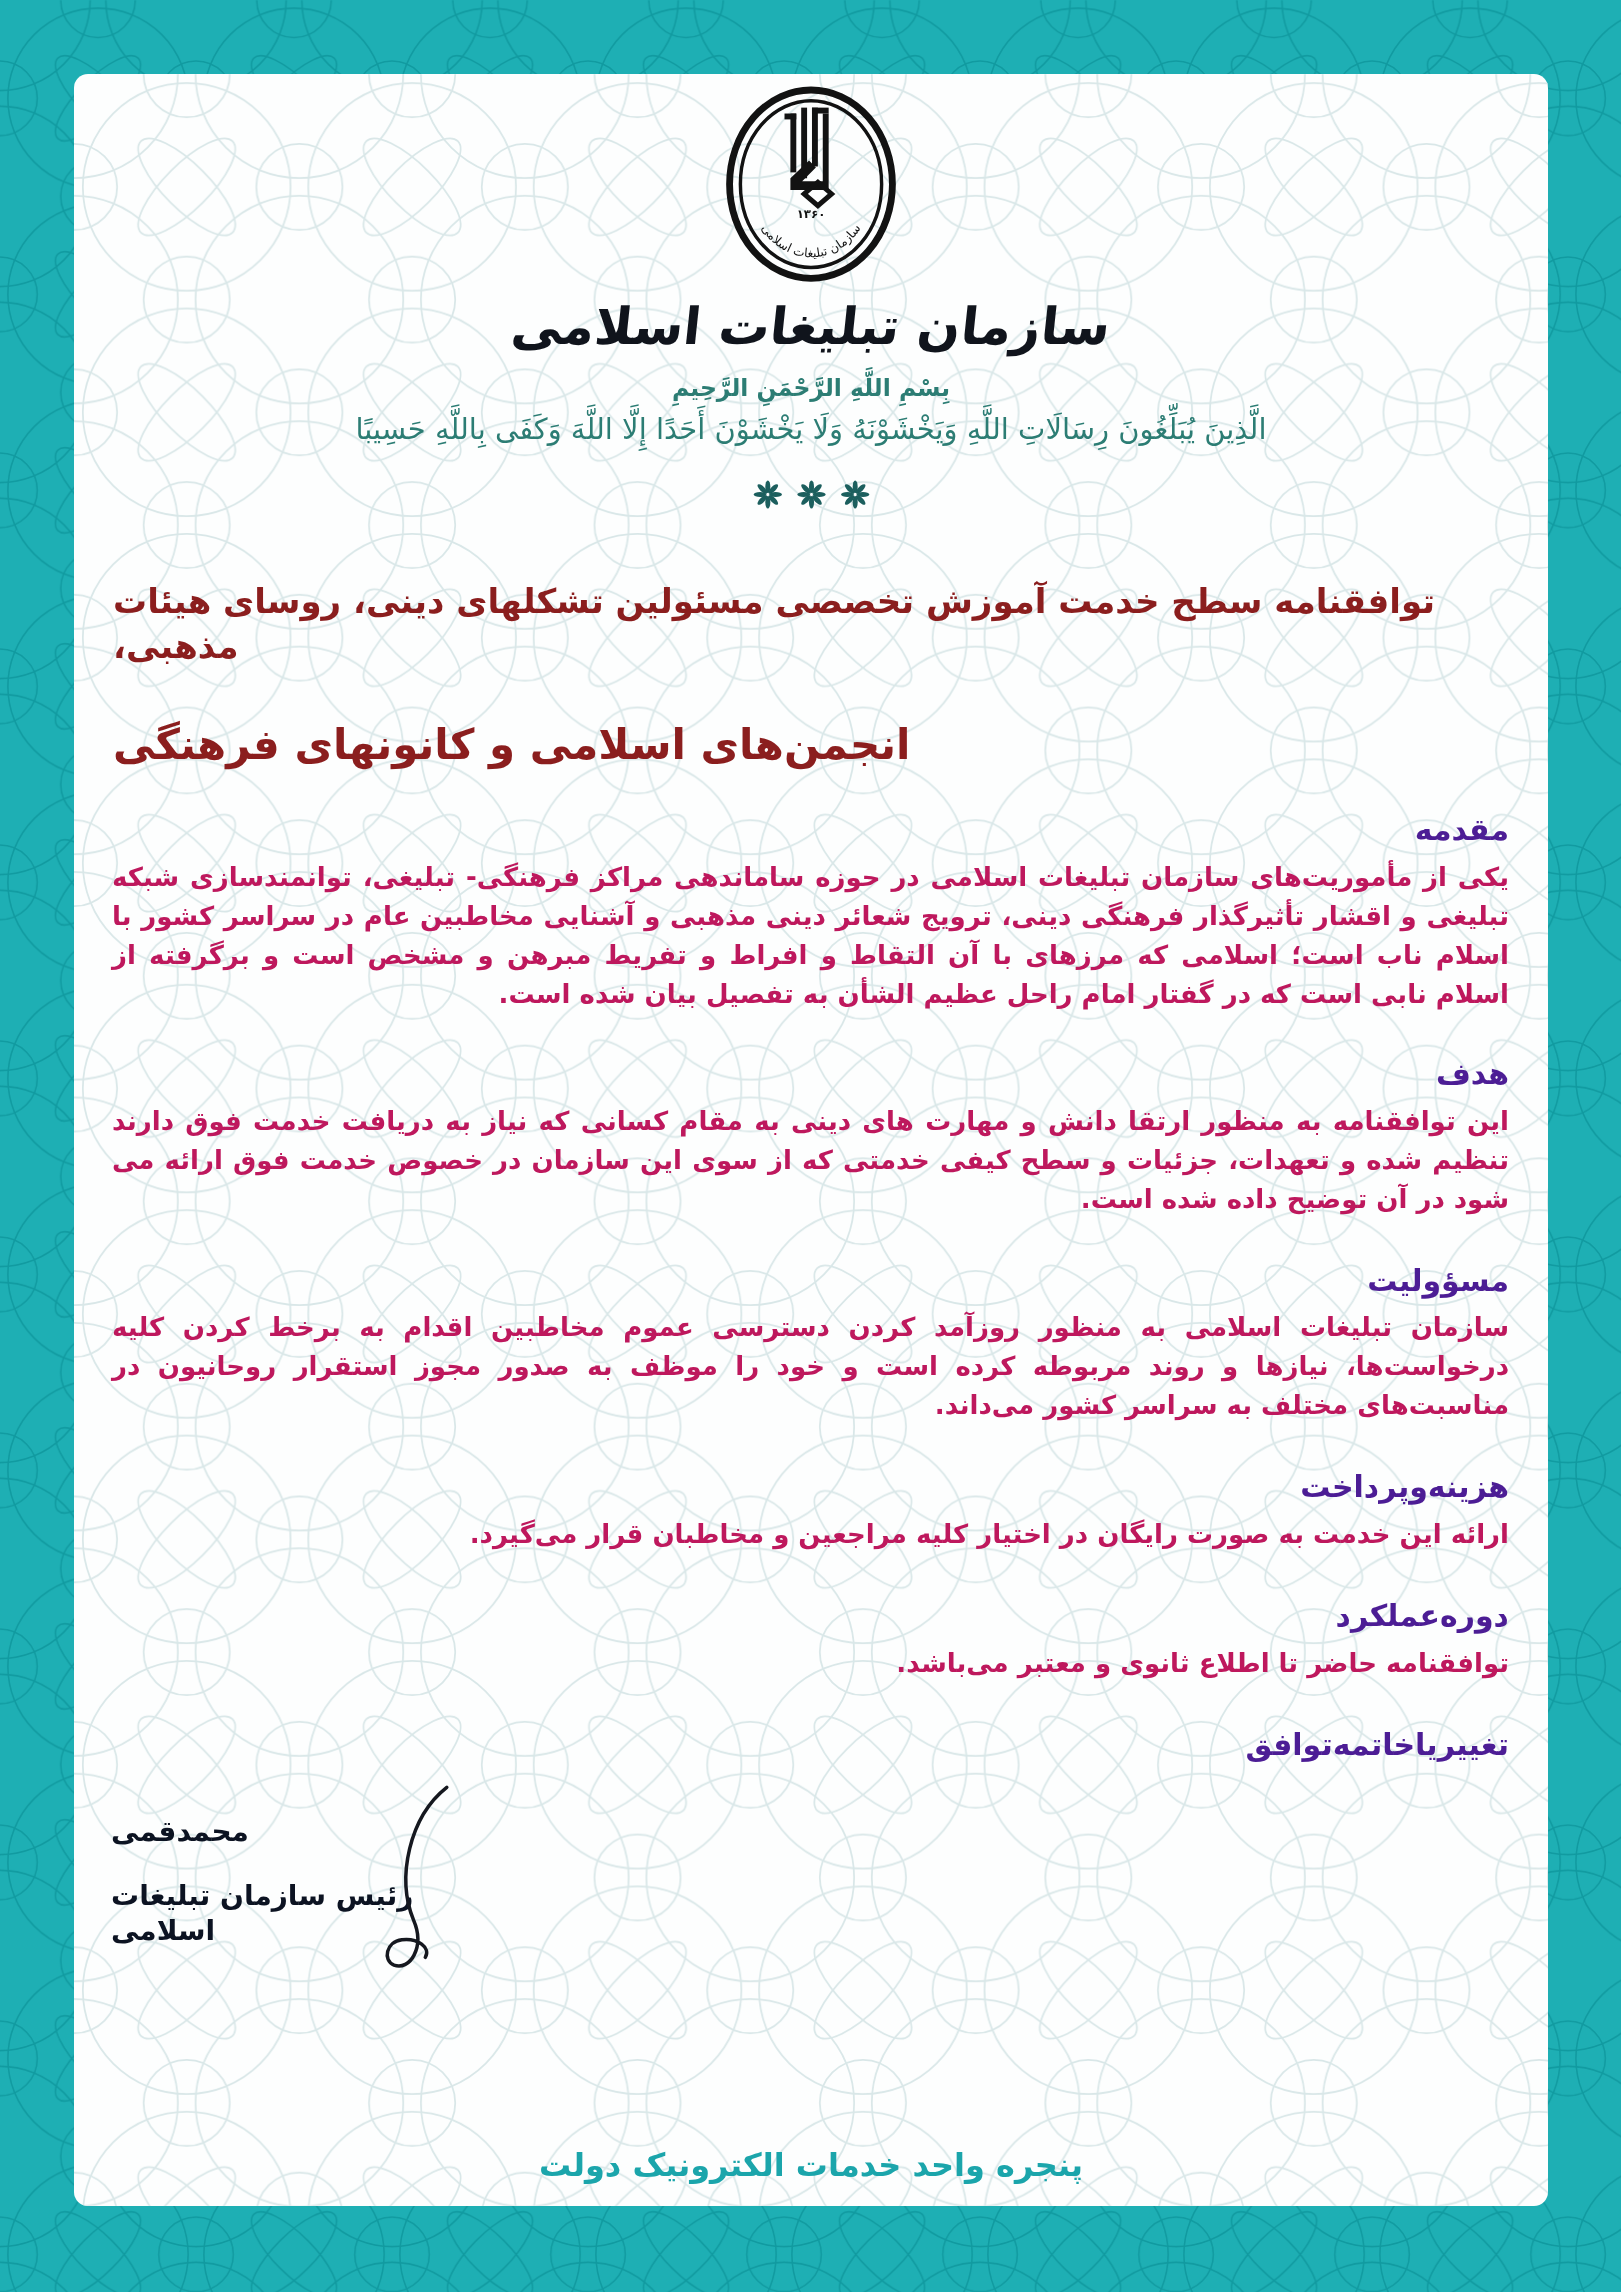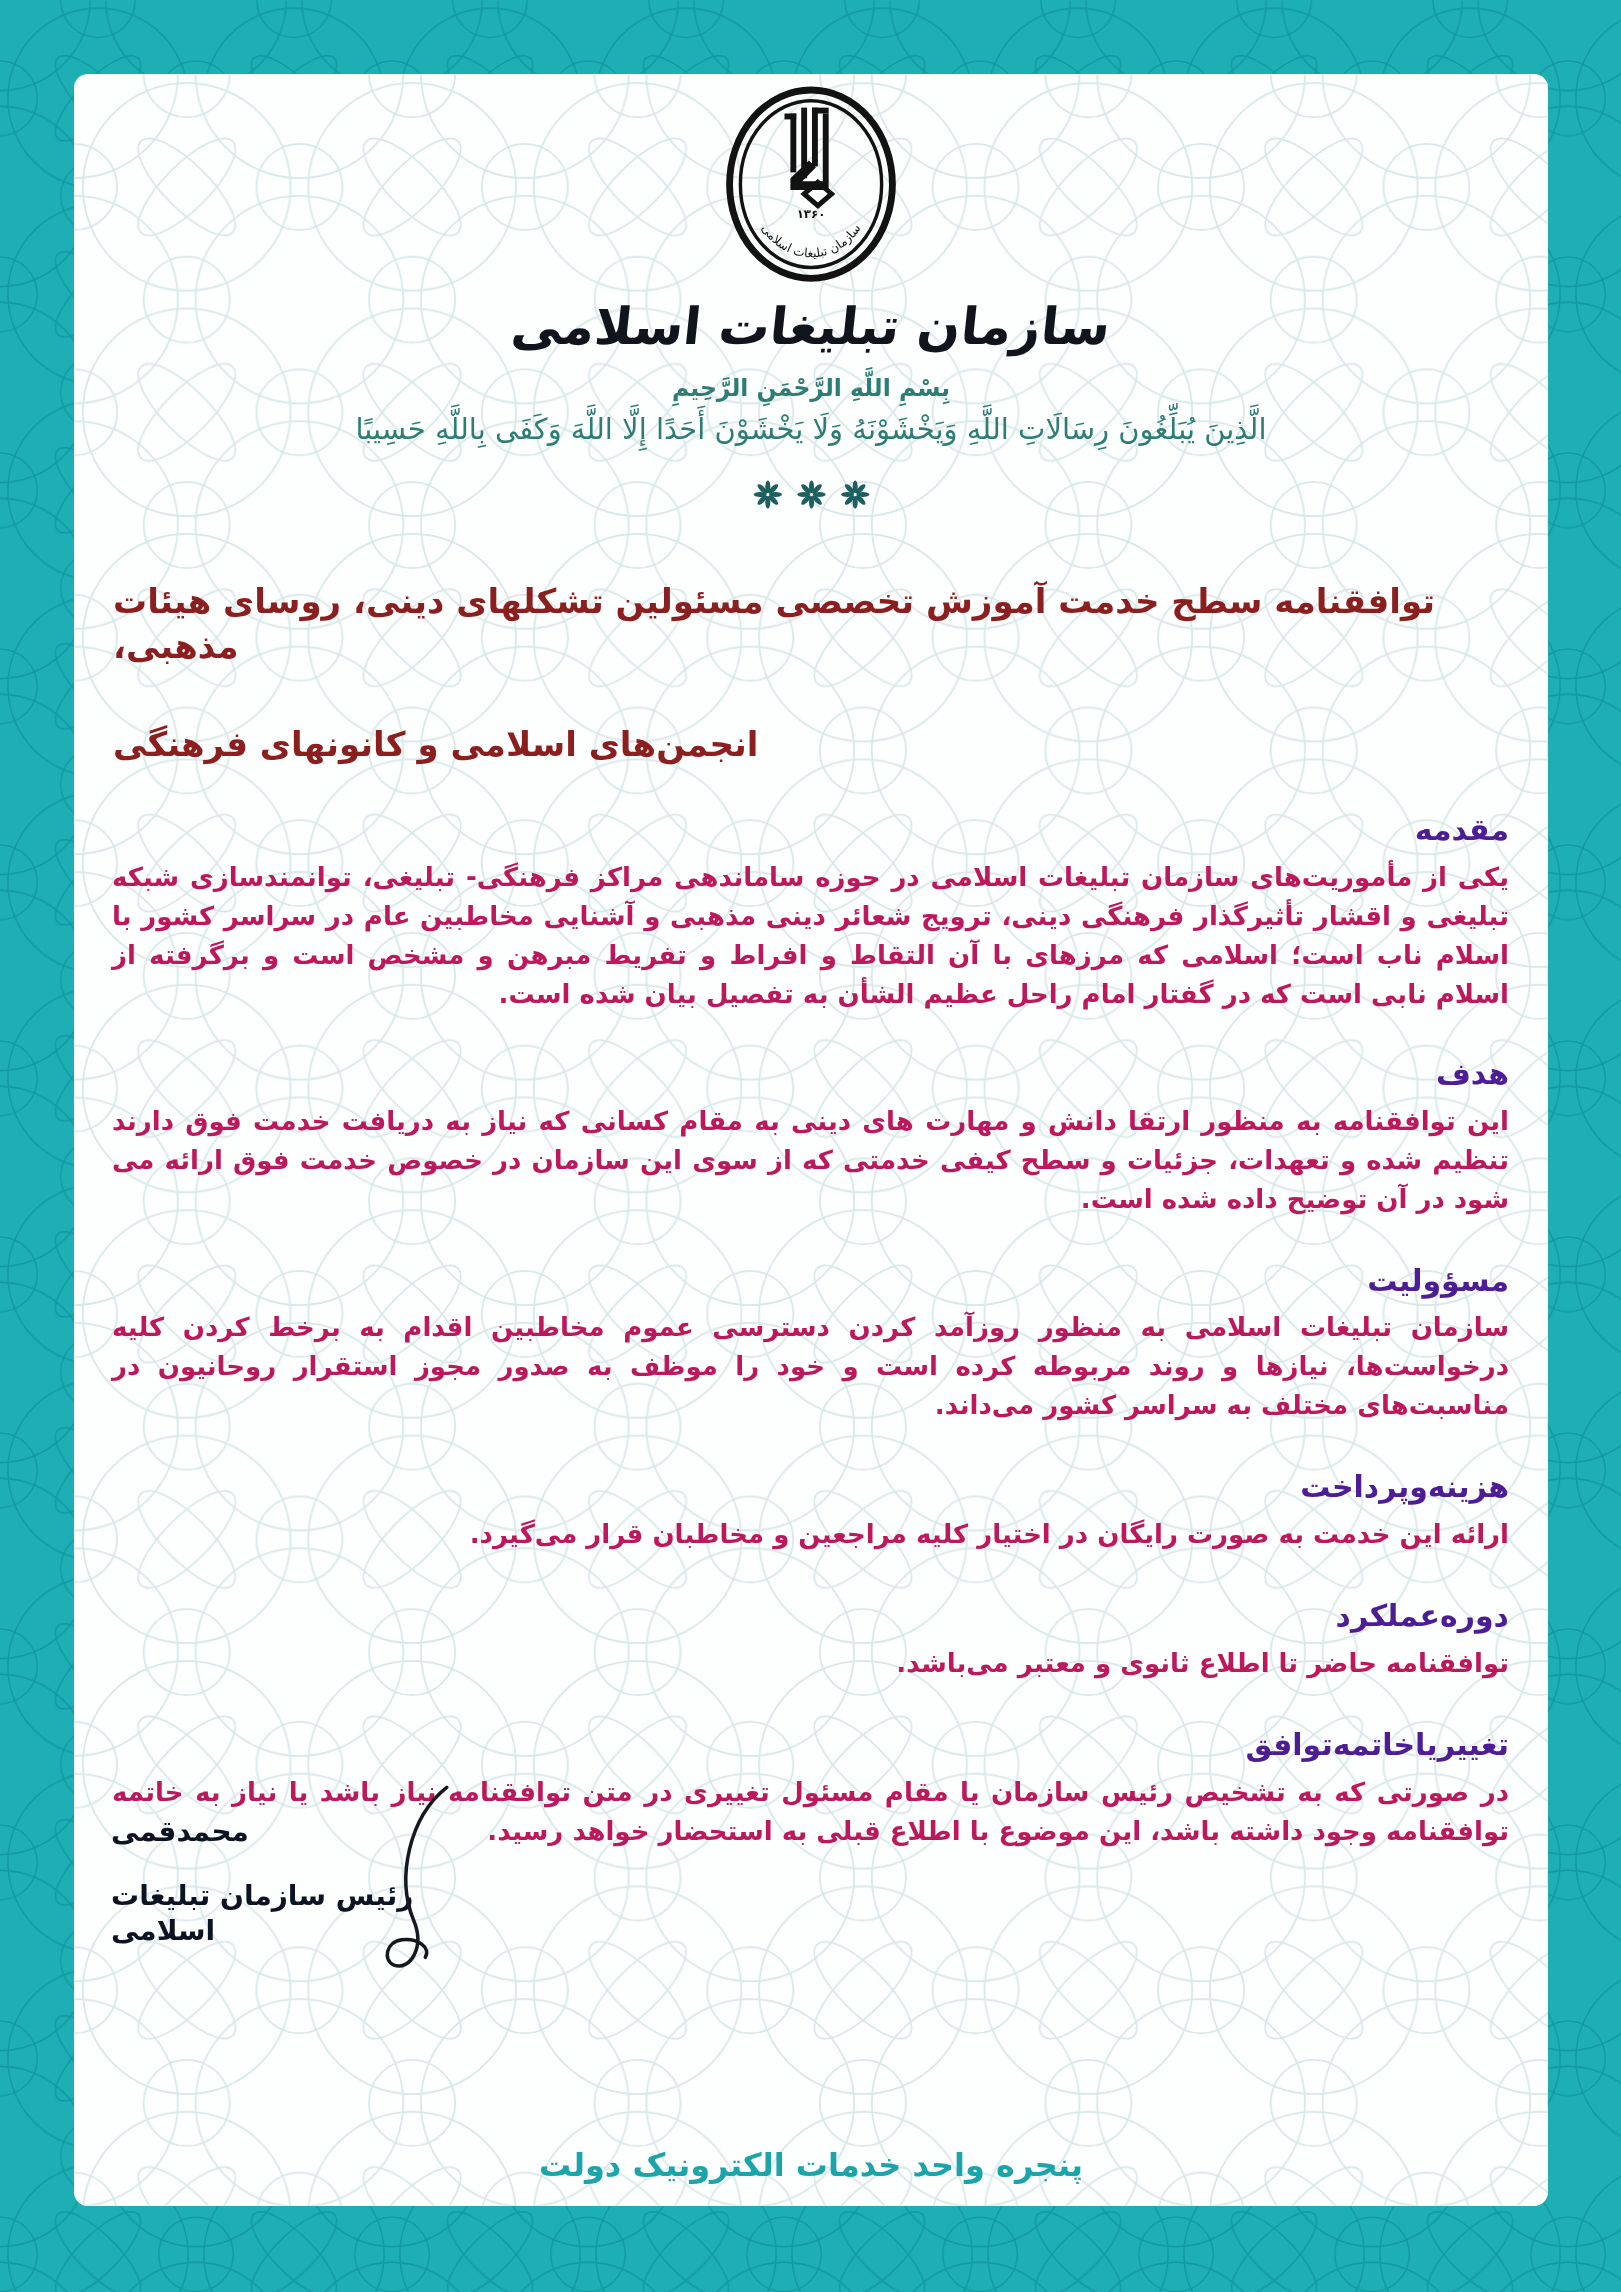--- a/index.html
+++ b/index.html
@@ -63,21 +63,21 @@
     display:flex; justify-content:center; gap:0;
   }
   
   .doc-title{
     position:absolute; top:505px; left:39px; right:39px;
     text-align:left;
     color:#8B1E1E;
     font-weight:700;
   }
   .doc-title .t1{ font-size:34px; line-height:45px; }
-  .doc-title .t2{ font-size:34px; line-height:45px; margin-top:53px; }
+  .doc-title .t2{ font-size:42px; line-height:45px; margin-top:53px; }
   
   .sections{
     position:absolute; top:737px; right:39px; left:38px;
   }
   .section{ margin-bottom:43px; }
   .section h2{
     font-size:30px; line-height:37px;
     font-weight:700;
     color:#4c1d95;
     text-align:right;
@@ -251,21 +251,20 @@
         <div class="section">
           <h2>هزینه‌وپرداخت</h2>
           <p>ارائه این خدمت به صورت رایگان در اختیار کلیه مراجعین و مخاطبان قرار می‌گیرد.</p>
         </div>
         <div class="section">
           <h2>دوره‌عملکرد</h2>
           <p>توافقنامه حاضر تا اطلاع ثانوی و معتبر می‌باشد.</p>
         </div>
         <div class="section">
           <h2>تغییریاخاتمه‌توافق</h2>
-          <p>در صورتی که به تشخیص رئیس سازمان یا مقام مسئول تغییری در متن توافقنامه نیاز باشد یا نیاز به خاتمه توافقنامه وجود داشته باشد، این موضوع با اطلاع قبلی به استحضار خواهد رسید.</p>
         </div>
       </div>
 
       <div class="signature">
         <div class="sig-text">
           <div class="sig-name">محمدقمی</div>
           <div class="sig-role">رئیس سازمان تبلیغات اسلامی</div>
         </div>
         <svg class="sig-swoosh" width="127" height="206" viewBox="0 0 130 210">
           <path d="M 96 4 C 58 34 44 96 62 140 C 74 168 58 192 42 186 C 30 181 34 162 50 160 C 66 158 80 168 74 178" fill="none" stroke="#15181f" stroke-width="3.6" stroke-linecap="round"></path>

